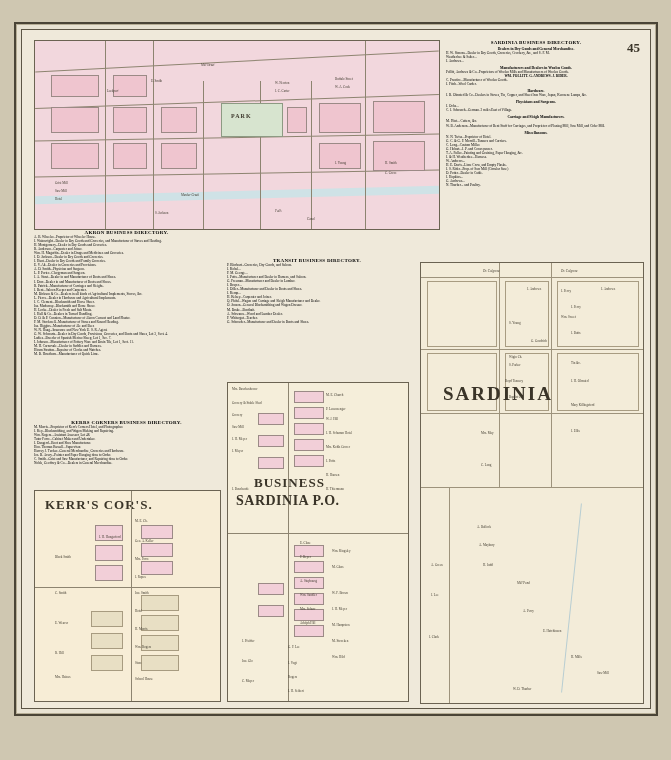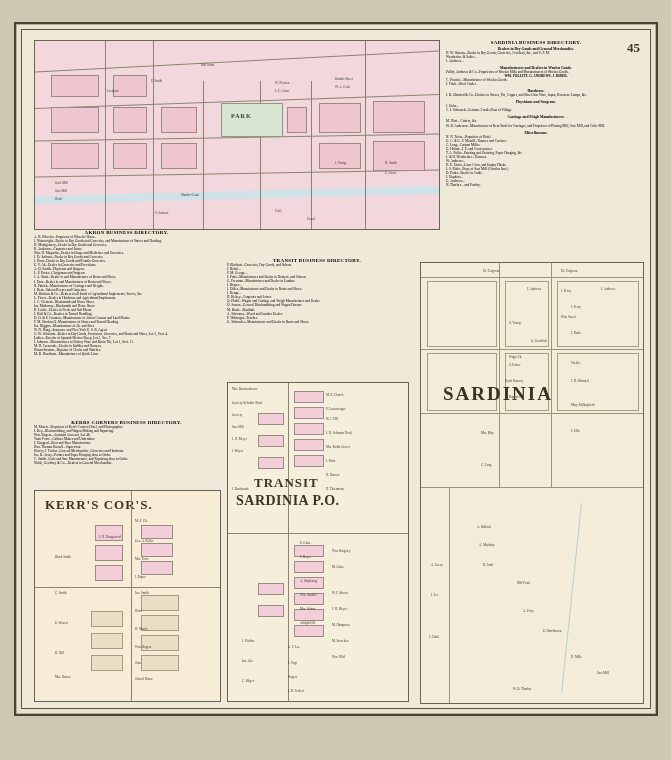--- a/index.html
+++ b/index.html
@@ -402,21 +402,21 @@
         <div class="tblk" style="left:66px;top:194px;width:28px;height:10px;"></div>
         <div class="tblk" style="left:66px;top:210px;width:28px;height:10px;"></div>
         <div class="tblk" style="left:66px;top:226px;width:28px;height:10px;"></div>
         <div class="tblk" style="left:66px;top:242px;width:28px;height:10px;"></div>
         <div class="tblk" style="left:30px;top:30px;width:24px;height:10px;"></div>
         <div class="tblk" style="left:30px;top:52px;width:24px;height:10px;"></div>
         <div class="tblk" style="left:30px;top:74px;width:24px;height:10px;"></div>
         <div class="tblk" style="left:30px;top:200px;width:24px;height:10px;"></div>
         <div class="tblk" style="left:30px;top:222px;width:24px;height:10px;"></div>
 
-        <div id="transit-title">TRANSIT</div>
+        <div id="transit-title">BUSINESS</div>
         <div id="amherst-title">SARDINIA P.O.</div>
 
         <div class="maplbl" style="left:4px;top:4px;">Mrs. Buschenhower</div>
         <div class="maplbl" style="left:4px;top:18px;">Grocery &amp; Stable Shed</div>
         <div class="maplbl" style="left:4px;top:30px;">Grocery</div>
         <div class="maplbl" style="left:4px;top:42px;">Saw Mill</div>
         <div class="maplbl" style="left:4px;top:54px;">J. H. Meyer</div>
         <div class="maplbl" style="left:4px;top:66px;">J. Meyer</div>
         <div class="maplbl" style="left:98px;top:10px;">M. E. Church</div>
         <div class="maplbl" style="left:98px;top:24px;">P. Leuenzenger</div>

